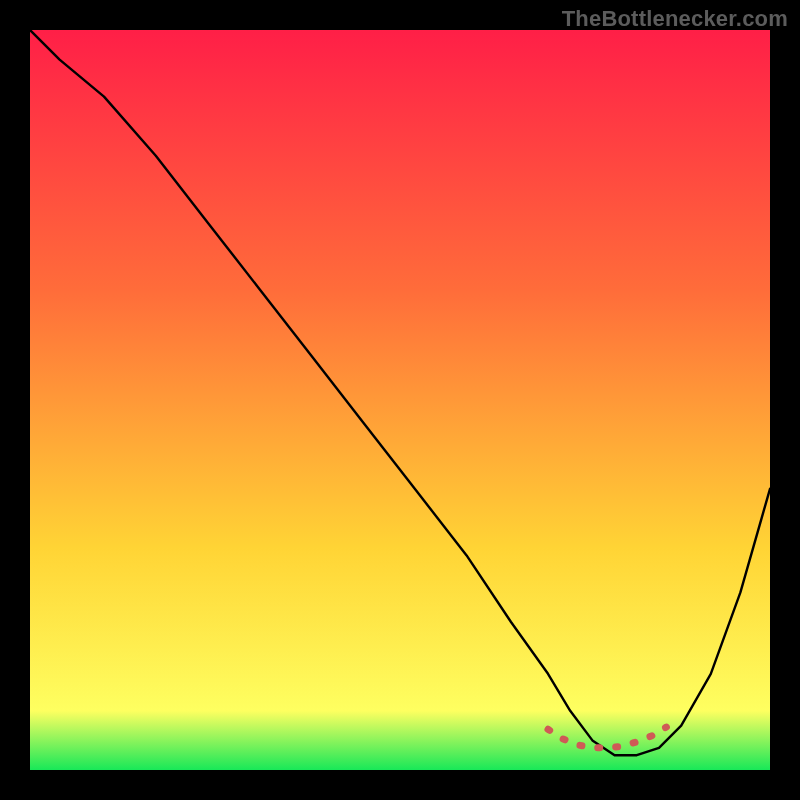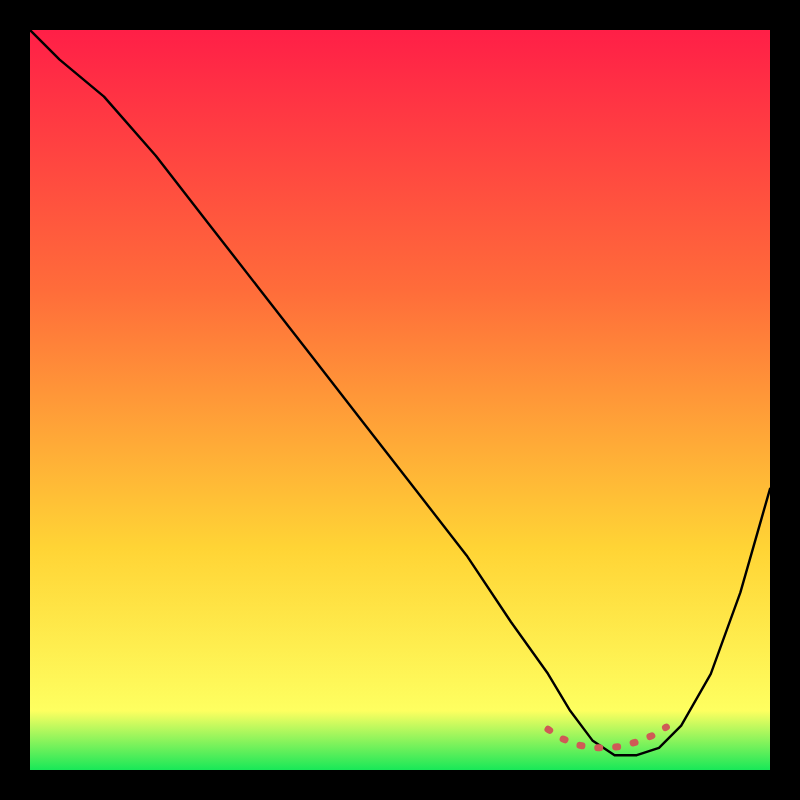--- a/index.html
+++ b/index.html
@@ -38,20 +38,21 @@
   .plot-area svg {
     display: block;
     width: 740px;
     height: 740px;
   }
 </style>
 </head>
 <body>
 
 <div class="frame">
+  <div class="watermark">TheBottlenecker.com</div>
 
   <div class="plot-area">
     <svg viewBox="0 0 740 740" preserveAspectRatio="none">
       <defs>
         <linearGradient id="bg-grad" x1="0" y1="0" x2="0" y2="1">
           <stop offset="0%" stop-color="#ff1f47"></stop>
           <stop offset="35%" stop-color="#ff6c3a"></stop>
           <stop offset="70%" stop-color="#ffd435"></stop>
           <stop offset="92%" stop-color="#feff60"></stop>
           <stop offset="100%" stop-color="#18e858"></stop>

